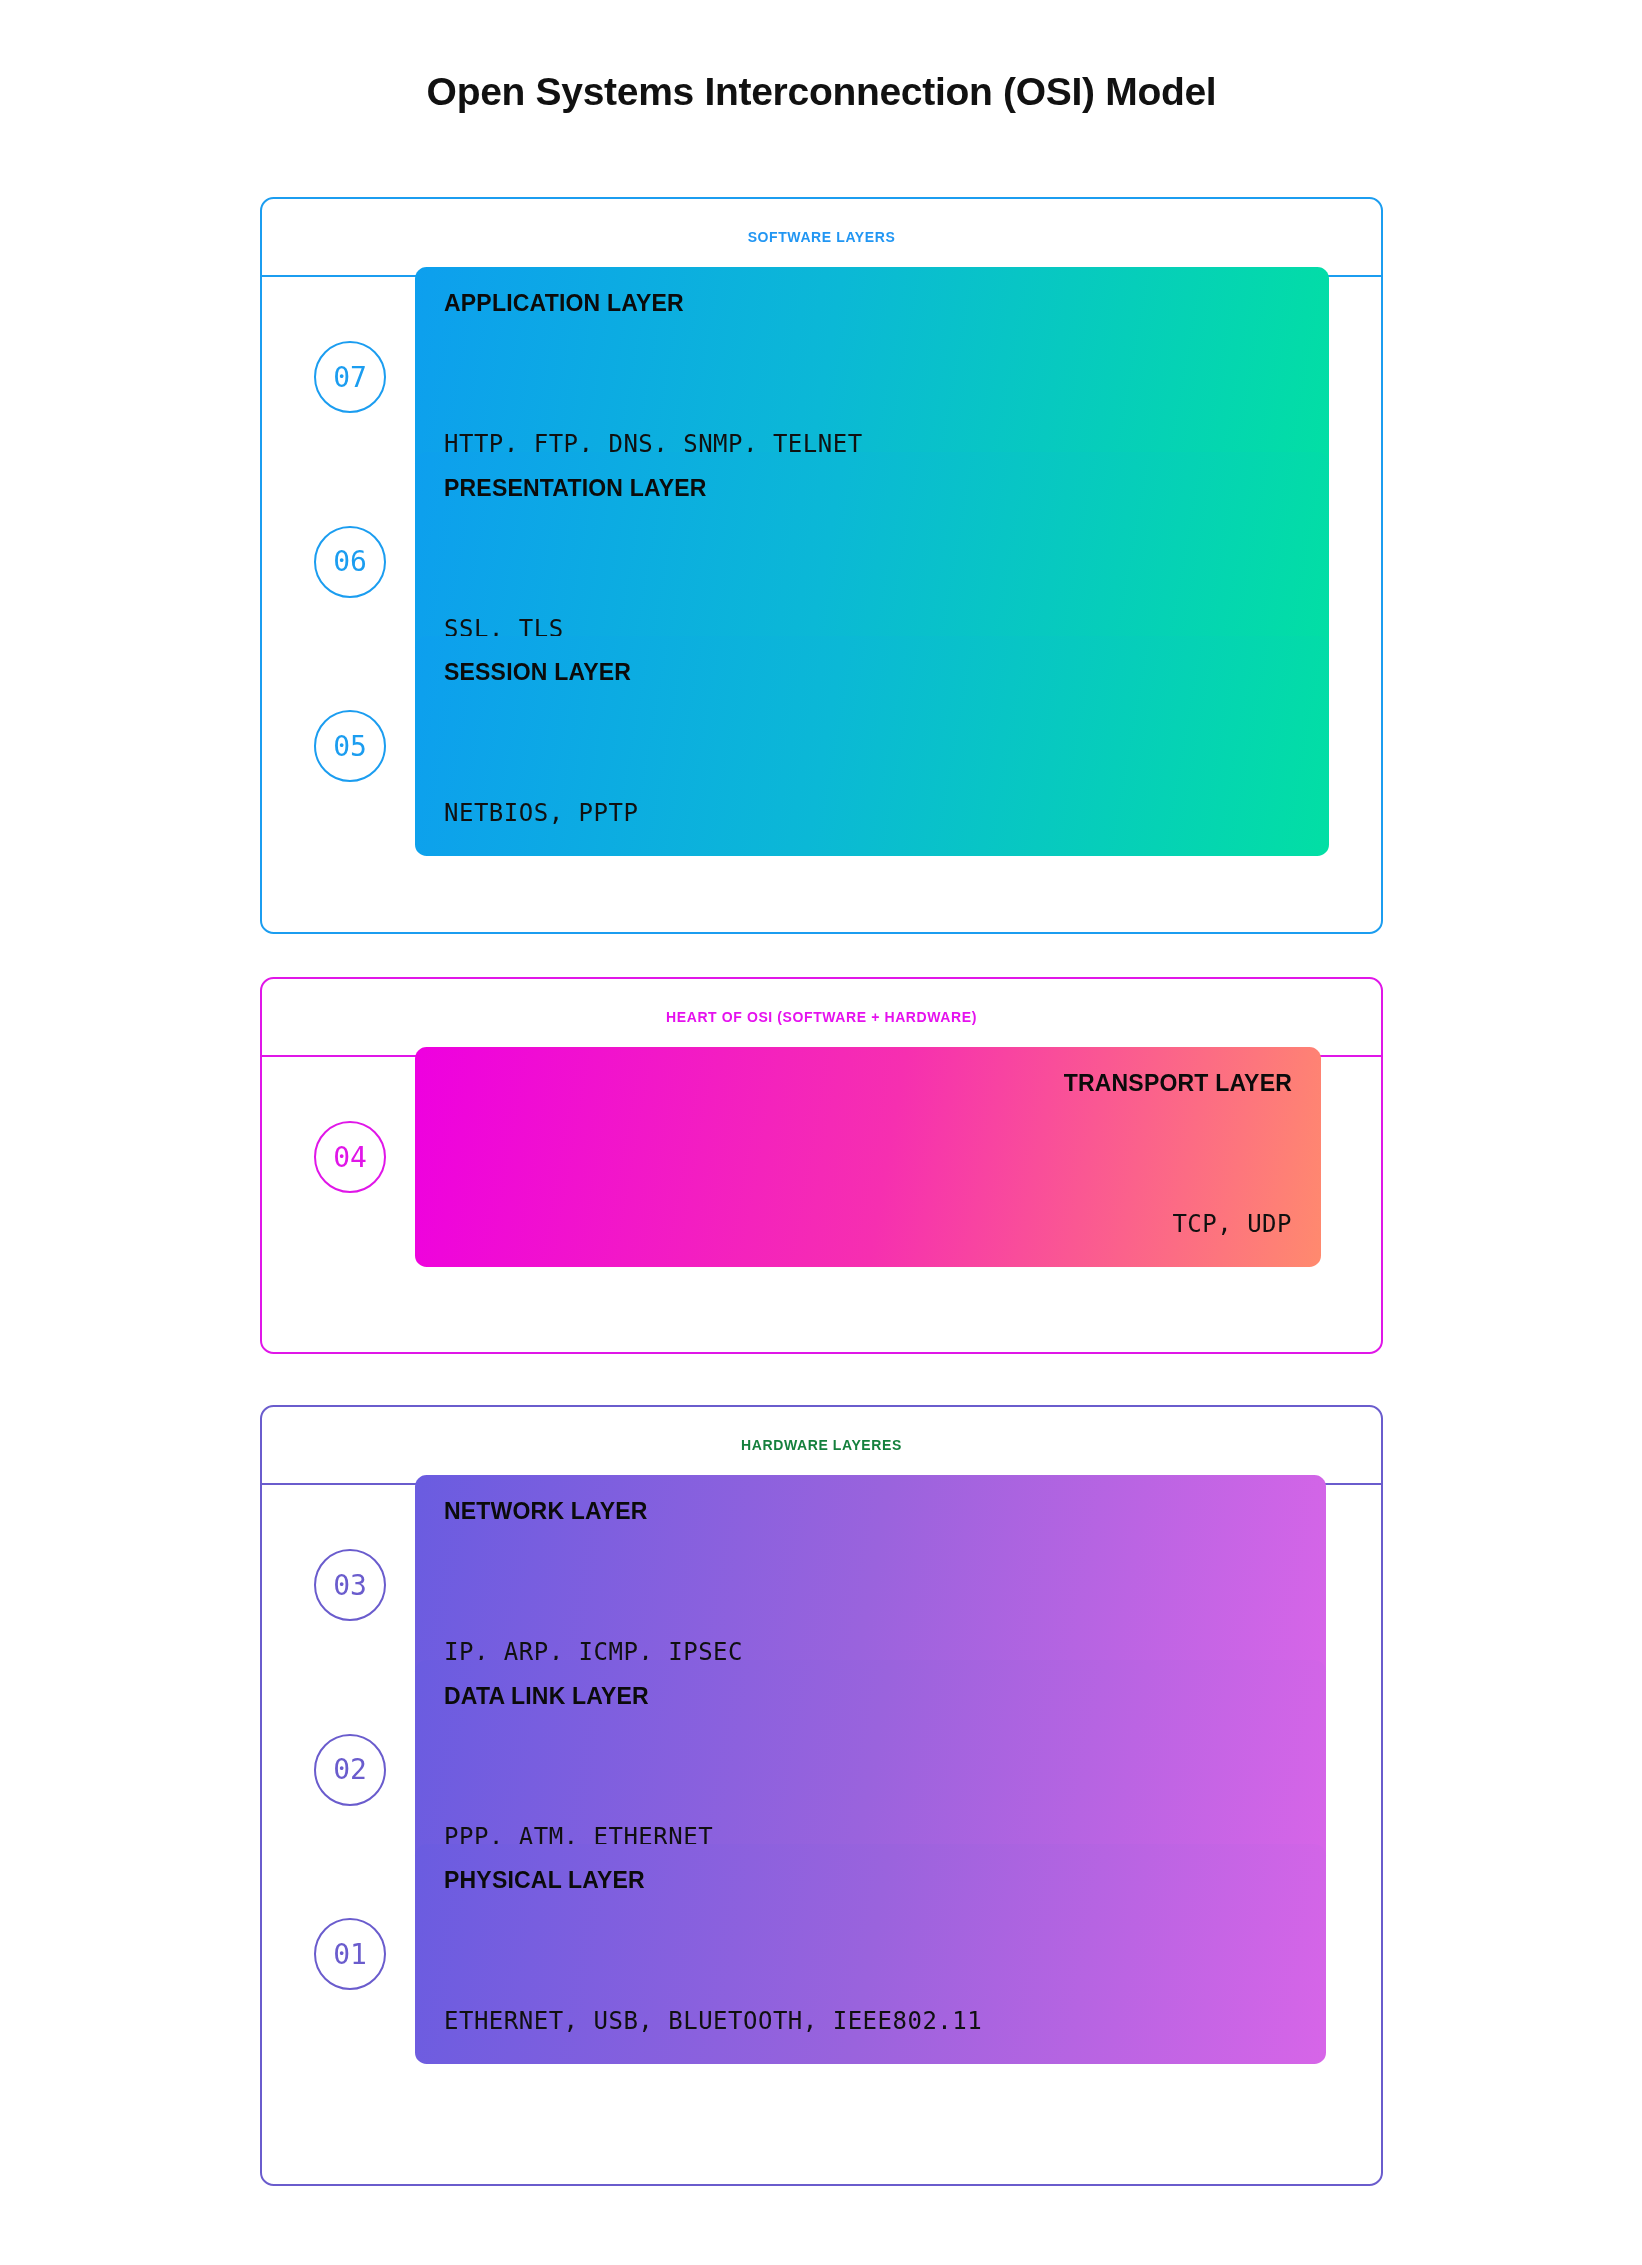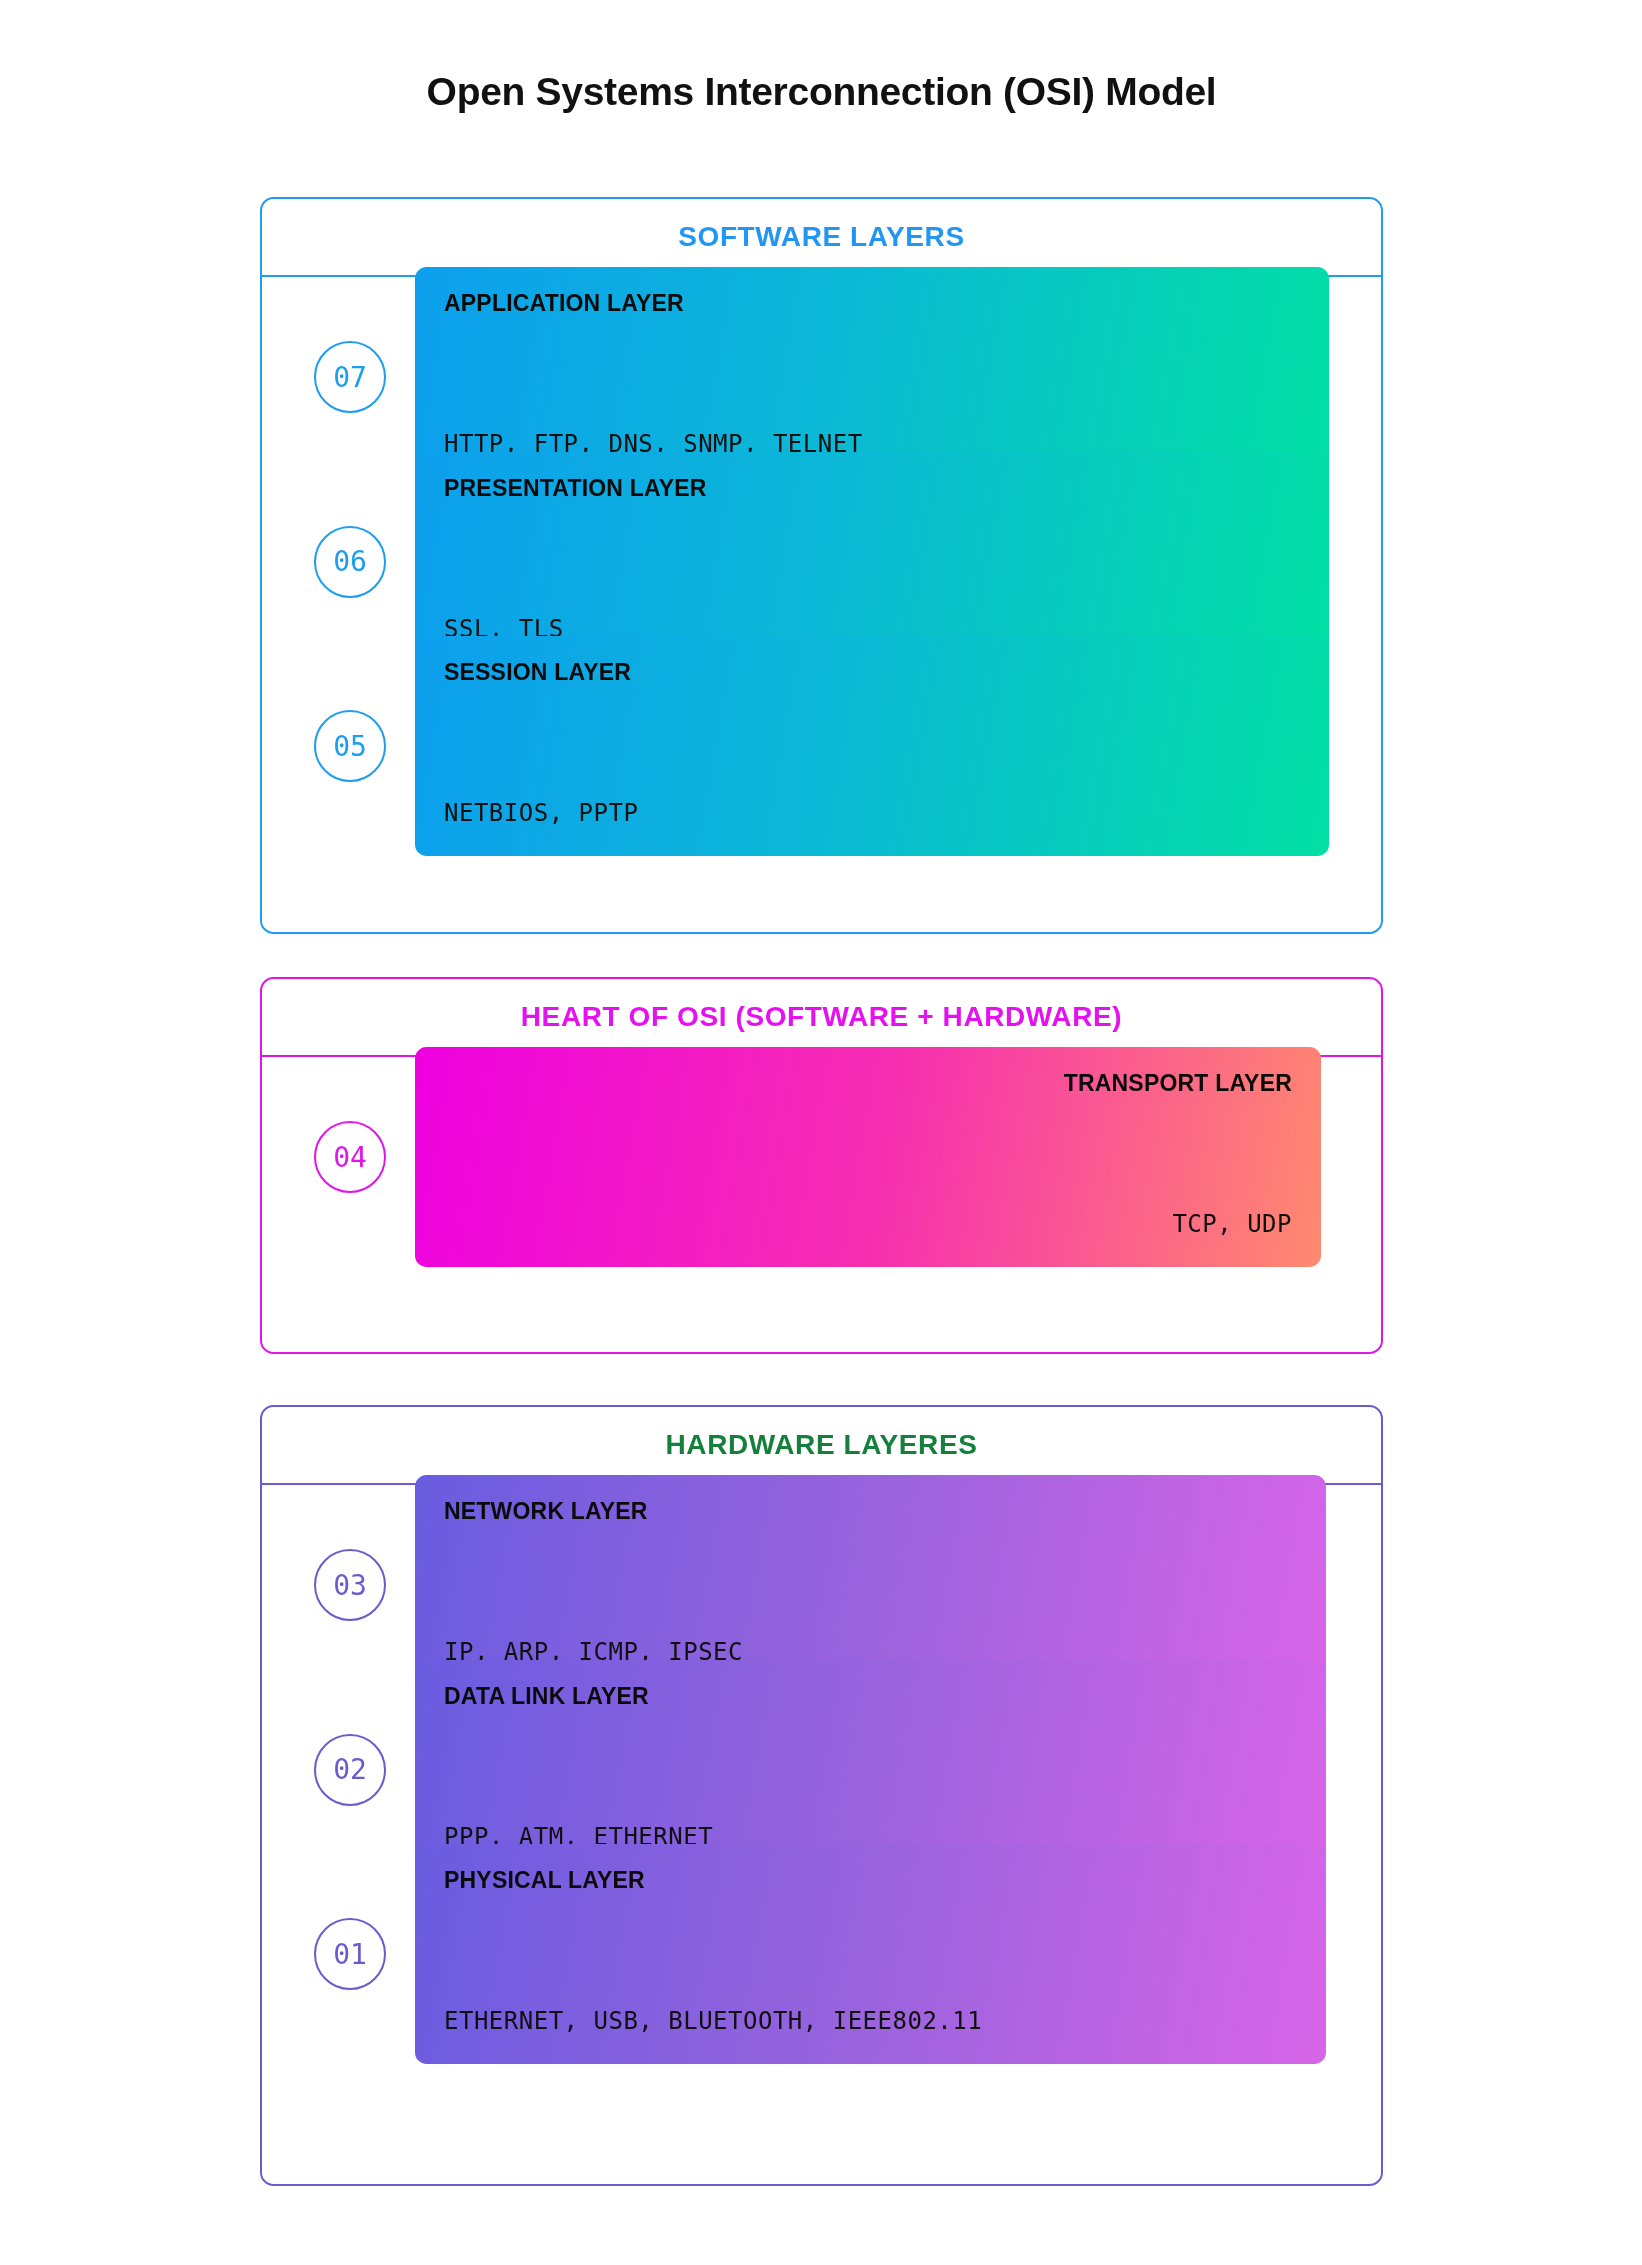--- a/index.html
+++ b/index.html
@@ -40,21 +40,21 @@
     background: #ffffff;
   }
   .panel-header {
     height: 78px;
     display: flex;
     align-items: center;
     justify-content: center;
     box-sizing: border-box;
   }
   .panel-header-label {
-    font-size: 28px;
+    font-size: 14px;
     font-weight: bold;
     letter-spacing: 0.6px;
   }
   .panel-body {
     box-sizing: border-box;
     padding: 0;
   }
 
   
   #panel-software {

